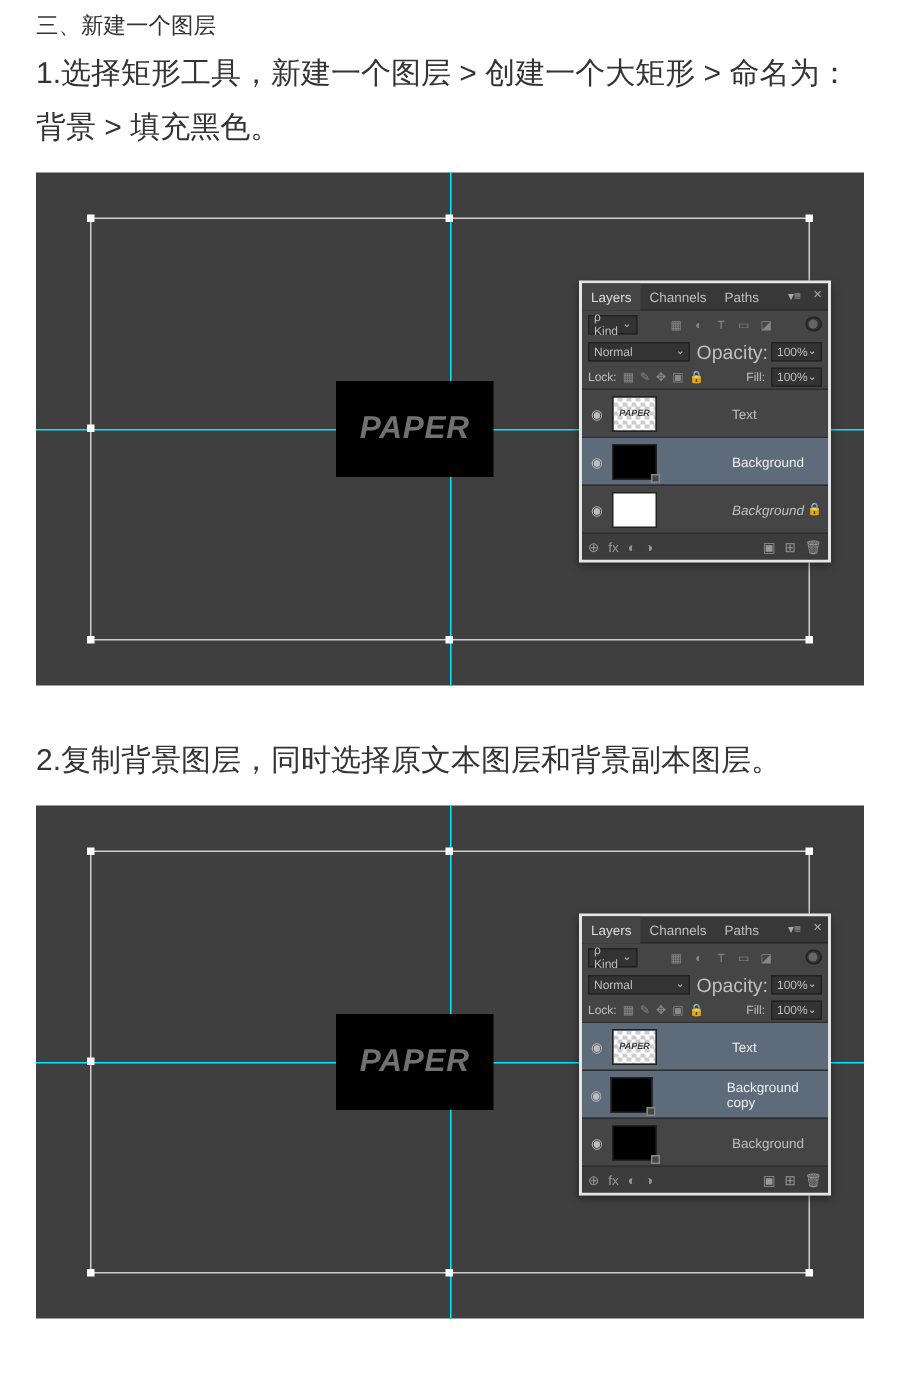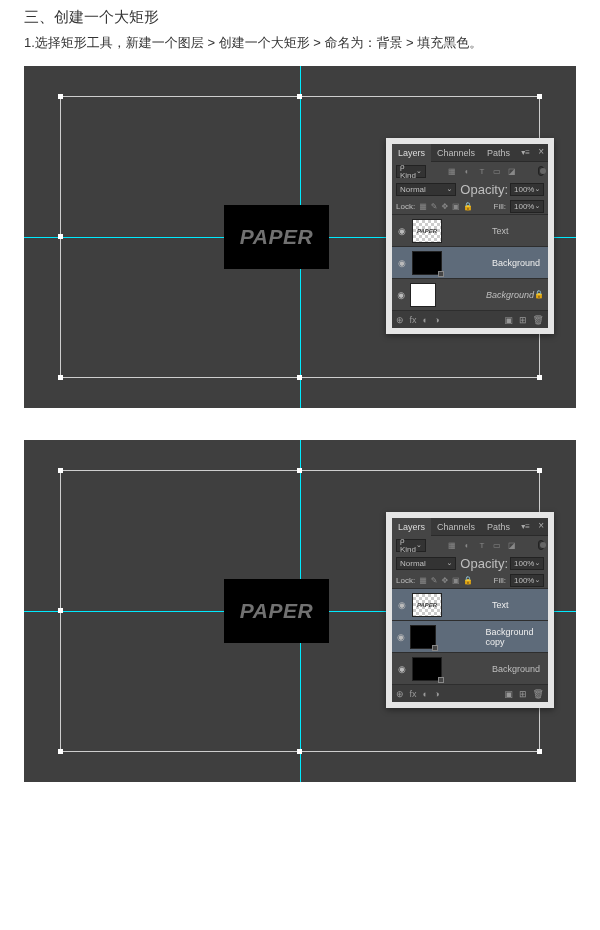--- a/index.html
+++ b/index.html
@@ -1,34 +1,34 @@
 <!DOCTYPE html>
 <html><head>
 <meta charset="utf-8">
 <style>
 * { margin: 0; padding: 0; box-sizing: border-box; }
 body { width: 600px; background: #fff; font-family: "Microsoft YaHei", sans-serif; }
 .page { padding: 0; }
 .section-title { font-size: 15px; color: #333; padding: 8px 24px 4px; }
-.step-text { font-size: 13px; color: #333; line-height: 1.8; padding: 0 24px 12px; }
+.step-text { font-size: 20px; color: #333; line-height: 1.8; padding: 0 24px 12px; }
 .canvas-wrap { padding: 0 24px 32px; }
 .canvas { background: #3f3f3f; width: 552px; height: 342px; position: relative; }
 .selection-box { position: absolute; left: 36px; top: 30px; right: 36px; bottom: 30px; border: 1px solid rgba(255,255,255,0.75); }
 .handle { position: absolute; width: 5px; height: 5px; background: #fff; }
 .h-tl { left: -3px; top: -3px; } .h-tr { right: -3px; top: -3px; }
 .h-bl { left: -3px; bottom: -3px; } .h-br { right: -3px; bottom: -3px; }
 .h-tm { left: 50%; top: -3px; margin-left: -3px; }
 .h-bm { left: 50%; bottom: -3px; margin-left: -3px; }
 .h-ml { left: -3px; top: 50%; margin-top: -3px; }
 .h-mr { right: -3px; top: 50%; margin-top: -3px; }
 .guide-h { position: absolute; left: 0; right: 0; top: 50%; height: 1px; background: #00eaff; }
 .guide-v { position: absolute; top: 0; bottom: 0; left: 50%; width: 1px; background: #00eaff; }
 .paper-box { position: absolute; left: 200px; top: 139px; width: 105px; height: 64px; background: #000; display: flex; align-items: center; justify-content: center; }
 .paper-text { font-family: Impact, Arial Black, sans-serif; font-weight: 900; font-size: 21px; letter-spacing: 0.5px; color: #717171; font-style: italic; }
-.layers-panel { position: absolute; right: 22px; top: 72px; width: 168px; background: #454545; font-size: 9px; color: #bfbfbf; border: 6px solid #e5e5e5; box-shadow: 0 2px 6px rgba(0,0,0,0.4); }
+.layers-panel { position: absolute; right: 22px; top: 72px; width: 168px; background: #454545; font-size: 9px; color: #bfbfbf; border: 2px solid #e5e5e5; box-shadow: 0 2px 6px rgba(0,0,0,0.4); }
 .lp-header { display: flex; align-items: center; height: 18px; background: #383838; border-bottom: 1px solid #2a2a2a; position: relative; }
 .lp-tab { padding: 0 6px; height: 18px; line-height: 18px; cursor: default; }
 .lp-tab.active { background: #454545; color: #ddd; }
 .lp-menu { position: absolute; right: 18px; top: 4px; font-size: 8px; color: #aaa; }
 .lp-close { position: absolute; right: 4px; top: 2px; font-size: 10px; color: #aaa; }
 .lp-row-kind { display: flex; align-items: center; height: 18px; padding: 0 4px; gap: 20px; }
 .lp-kind-dd { background: #333; border: 1px solid #222; height: 13px; width: 46px; display: flex; align-items: center; padding: 0 3px; font-size: 8px; justify-content: space-between; }
 .lp-filter-icons { display: flex; gap: 3px; }
 .lp-fi { width: 12px; height: 12px; display: flex; align-items: center; justify-content: center; font-size: 8px; color: #888; }
 .lp-toggle { width: 16px; height: 10px; background: #333; border: 1px solid #222; border-radius: 5px; margin-left: auto; position: relative; }
@@ -56,21 +56,21 @@
 .lp-layer-lock { margin-left: auto; font-size: 8px; color: #aaa; }
 .lp-footer { display: flex; align-items: center; height: 18px; padding: 0 4px; gap: 6px; border-top: 1px solid #2e2e2e; background: #3c3c3c; }
 .lp-footer span { font-size: 9px; color: #999; }
 .lp-footer .spacer { flex: 1; }
 .dd-arrow { font-size: 7px; }
 </style>
 </head>
 <body>
 
 <div class="page">
-  <div class="section-title">三、创建一个大矩形</div>
+  <div class="section-title">三、新建一个图层</div>
   <div class="step-text">1.选择矩形工具，新建一个图层 &gt; 创建一个大矩形 &gt; 命名为：背景 &gt; 填充黑色。</div>
 
   <div class="canvas-wrap">
     <div class="canvas">
       <div class="guide-h"></div>
       <div class="guide-v"></div>
       <div class="selection-box">
         <div class="handle h-tl"></div>
         <div class="handle h-tm"></div>
         <div class="handle h-tr"></div>
@@ -161,20 +161,21 @@
           <span>◑</span>
           <span class="spacer"></span>
           <span>▣</span>
           <span>⊞</span>
           <span>🗑</span>
         </div>
       </div>
     </div>
   </div>
 
+  <div class="step-text">2.复制背景图层，同时选择原文本图层和背景副本图层。</div>
 
   <div class="canvas-wrap">
     <div class="canvas">
       <div class="guide-h"></div>
       <div class="guide-v"></div>
       <div class="selection-box">
         <div class="handle h-tl"></div>
         <div class="handle h-tm"></div>
         <div class="handle h-tr"></div>
         <div class="handle h-ml"></div>

